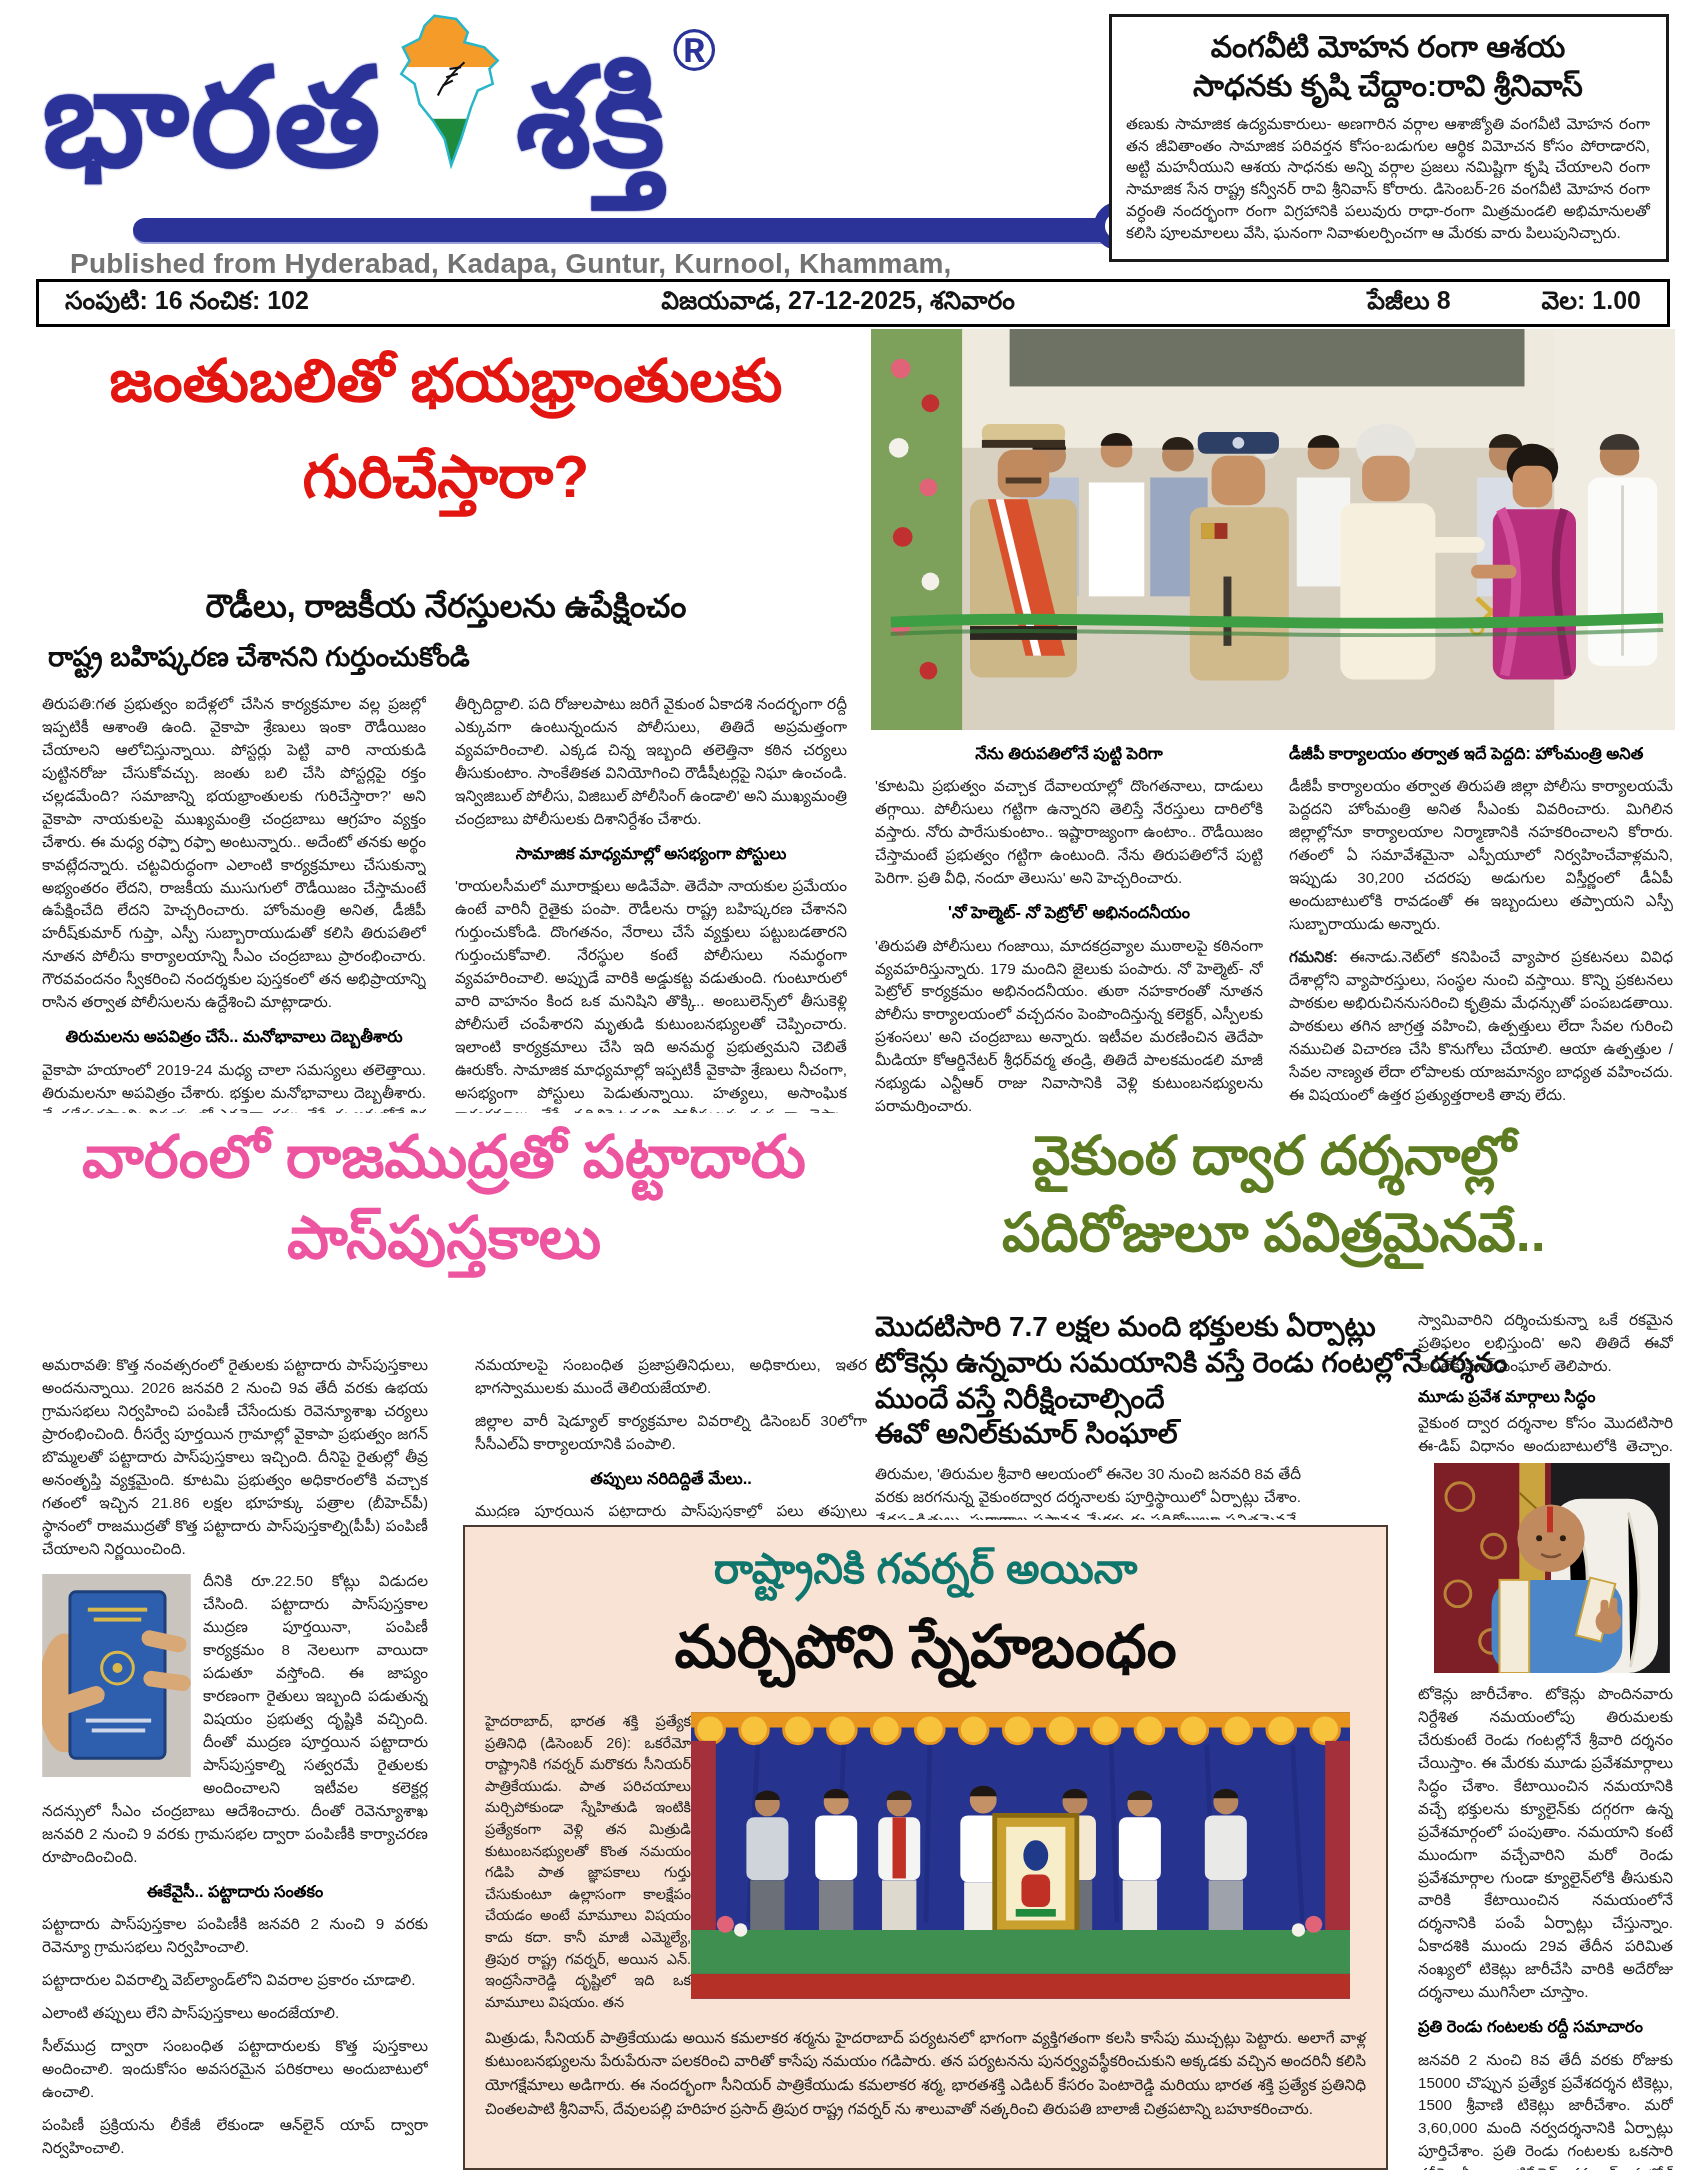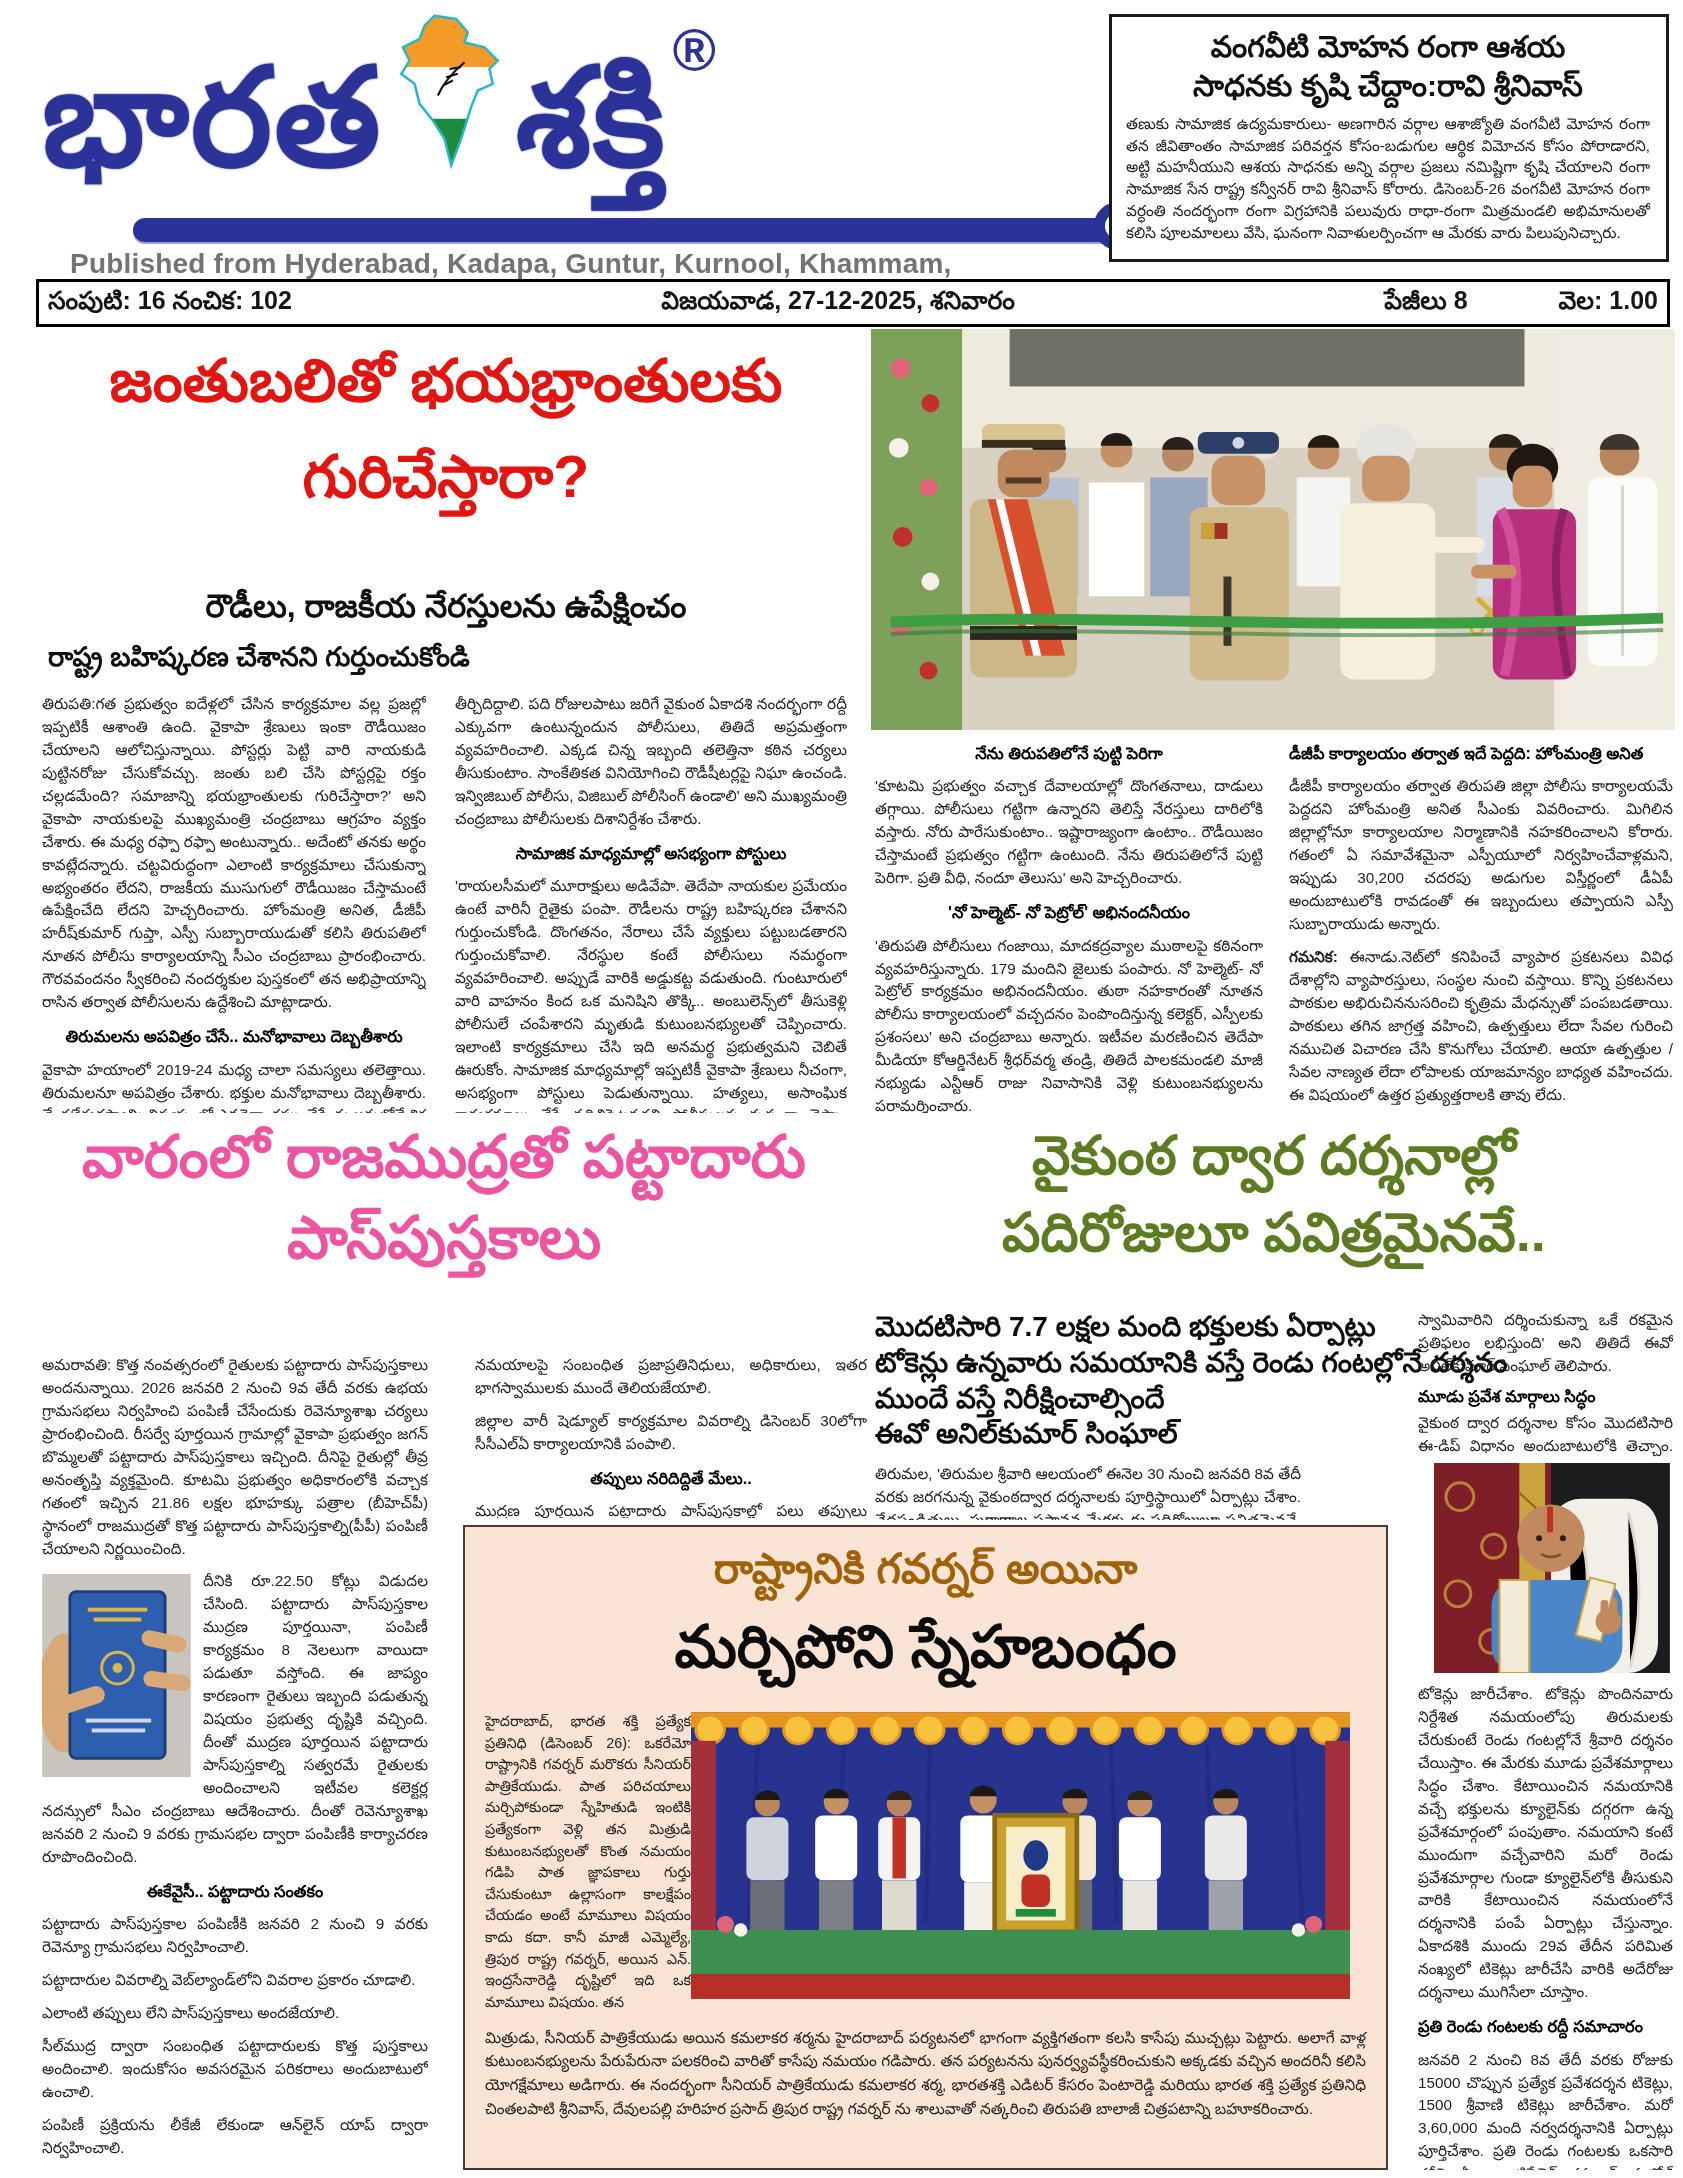--- a/index.html
+++ b/index.html
@@ -17,37 +17,37 @@
           border-radius:12px;box-shadow:0 2px 0 #9aa0d8}
   .swoosh .curl{position:absolute;right:-14px;top:-16px;width:26px;height:26px;border:11px solid #2b3398;
           border-radius:50%;background:#fff}
   .publisher{font-size:28px;font-weight:bold;color:#737373;letter-spacing:0.2px}
   
   .adbox{border:3px solid #1a1a1a;background:#fff;padding:8px 16px 6px 14px;box-sizing:border-box}
   .adbox h2{margin:2px 0 8px 0;text-align:center;font-size:30px;line-height:1.3;color:#111}
   .adbox .body{font-size:15.3px;line-height:1.42;color:#1c1c1c}
   
   .dateline{border:3px solid #000;display:flex;align-items:center;justify-content:space-between;
-            padding:0 9px;box-sizing:border-box;font-weight:bold;font-size:25px;background:#fff}
+            padding:0 26px;box-sizing:border-box;font-weight:bold;font-size:25px;background:#fff}
   
   .lead-h{color:#e21511;font-weight:bold;text-align:center;line-height:1.15}
   .lead-h .l1{font-size:59px;display:block}
   .lead-h .l2{font-size:59px;display:block;margin-top:28px}
   .deck1{font-size:32px;font-weight:bold;text-align:center;color:#101010}
   .deck2{font-size:27px;font-weight:bold;color:#101010}
   .pink-h{color:#ee55a0;font-weight:bold;text-align:center;line-height:1.38;font-size:59px}
   .green-h{color:#5d7c21;font-weight:bold;text-align:center;line-height:1.42;font-size:54px}
   .vdeck{font-size:28px;font-weight:bold;line-height:1.28;color:#0e0e0e}
   
   .col{font-size:15.3px;line-height:1.5;color:#1d1d1d;overflow:hidden}
   .col .sub{font-weight:bold;text-align:center;font-size:16.3px;margin:10px 0;color:#000}
   .boldlead{font-weight:bold}
   
   .gov{background:#f8e3d4;border:2px solid #4a3a30;box-sizing:border-box;padding:14px 20px;overflow:hidden}
-  .gov .h1{font-size:42px;font-weight:bold;text-align:center;color:#a16207;margin-top:4px}
+  .gov .h1{font-size:42px;font-weight:bold;text-align:center;color:#0f766e;margin-top:4px}
   .gov .h2{font-size:59px;font-weight:bold;text-align:center;color:#0c0c0c;margin-top:10px}
   .gov .row{display:flex;margin-top:16px}
   .gov .mini{width:206px;font-size:14.4px;line-height:1.5;color:#222;text-align:justify}
   .gov .bodytxt{font-size:15.3px;line-height:1.55;margin-top:12px;color:#1c1c1c}
   svg{display:block}
 </style>
 </head>
 <body>
 
 <div class="abs" style="left:42px;top:14px;width:1054px;height:248px">

